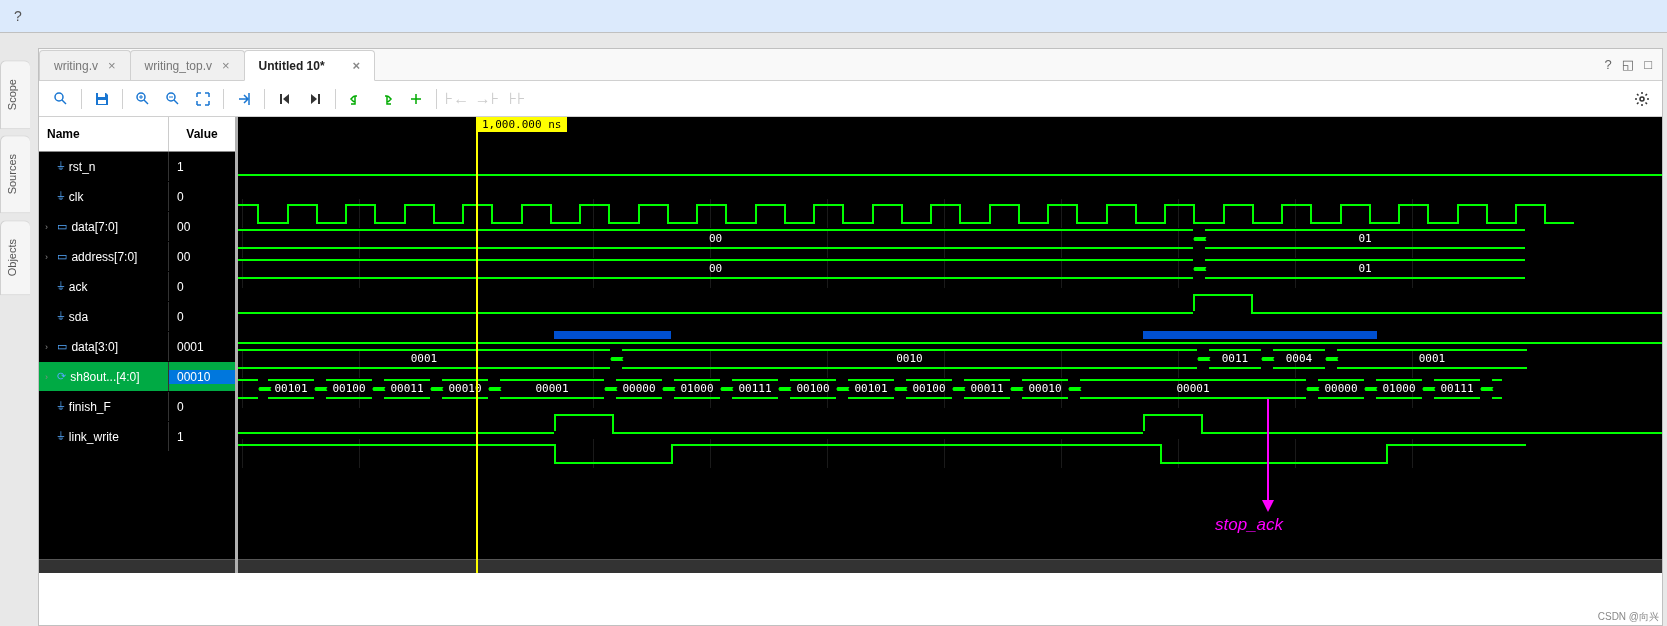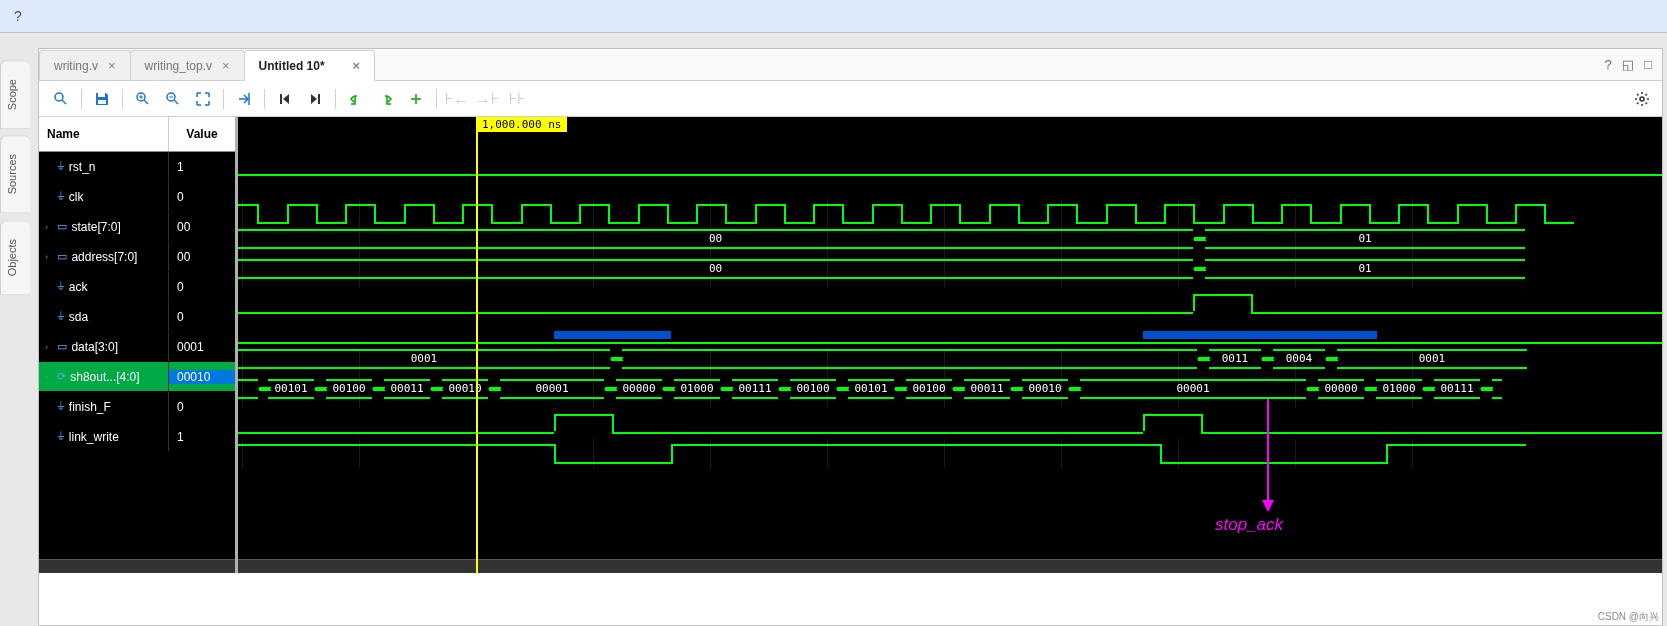--- a/index.html
+++ b/index.html
@@ -217,21 +217,21 @@
                 <span class="exp"></span>
                 <span class="sicon">⏚</span>
                 <span>clk</span>
               </div>
               <div class="val-cell">0</div>
             </div>
             <div class="sig-row">
               <div class="name-cell">
                 <span class="exp">›</span>
                 <span class="sicon">▭</span>
-                <span>state[7:0]</span>
+                <span>data[7:0]</span>
               </div>
               <div class="val-cell">00</div>
             </div>
             <div class="sig-row">
               <div class="name-cell">
                 <span class="exp">›</span>
                 <span class="sicon">▭</span>
                 <span>address[7:0]</span>
               </div>
               <div class="val-cell">00</div>
@@ -458,20 +458,21 @@
               <div class="grid-line" style="left: 589px;"></div>
               <div class="grid-line" style="left: 706px;"></div>
               <div class="grid-line" style="left: 823px;"></div>
               <div class="grid-line" style="left: 940px;"></div>
               <div class="grid-line" style="left: 1057px;"></div>
               <div class="grid-line" style="left: 1174px;"></div>
               <div class="bus-seg" style="left: 0px; width: 372px;"></div>
               <div class="bus-label" style="left: 0px; width: 372px;">0001</div>
               <div class="bus-x" style="left: 370px;"></div>
               <div class="bus-seg" style="left: 384px; width: 575px;"></div>
+              <div class="bus-label" style="left: 384px; width: 575px;">0010</div>
               <div class="bus-x" style="left: 957px;"></div>
               <div class="bus-seg" style="left: 971px; width: 52px;"></div>
               <div class="bus-label" style="left: 971px; width: 52px;">0011</div>
               <div class="bus-x" style="left: 1021px;"></div>
               <div class="bus-seg" style="left: 1035px; width: 52px;"></div>
               <div class="bus-label" style="left: 1035px; width: 52px;">0004</div>
               <div class="bus-x" style="left: 1085px;"></div>
               <div class="bus-seg" style="left: 1099px; width: 190px;"></div>
               <div class="bus-label" style="left: 1099px; width: 190px;">0001</div>
             </div>

